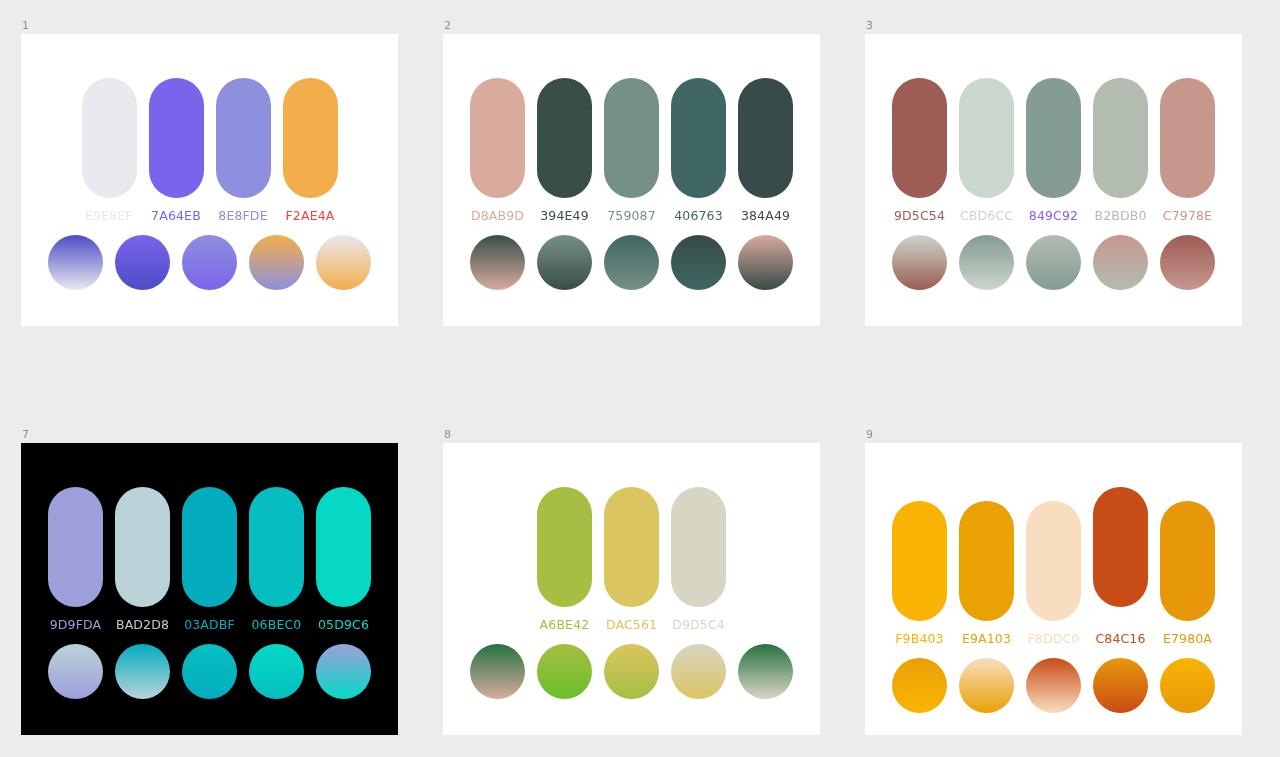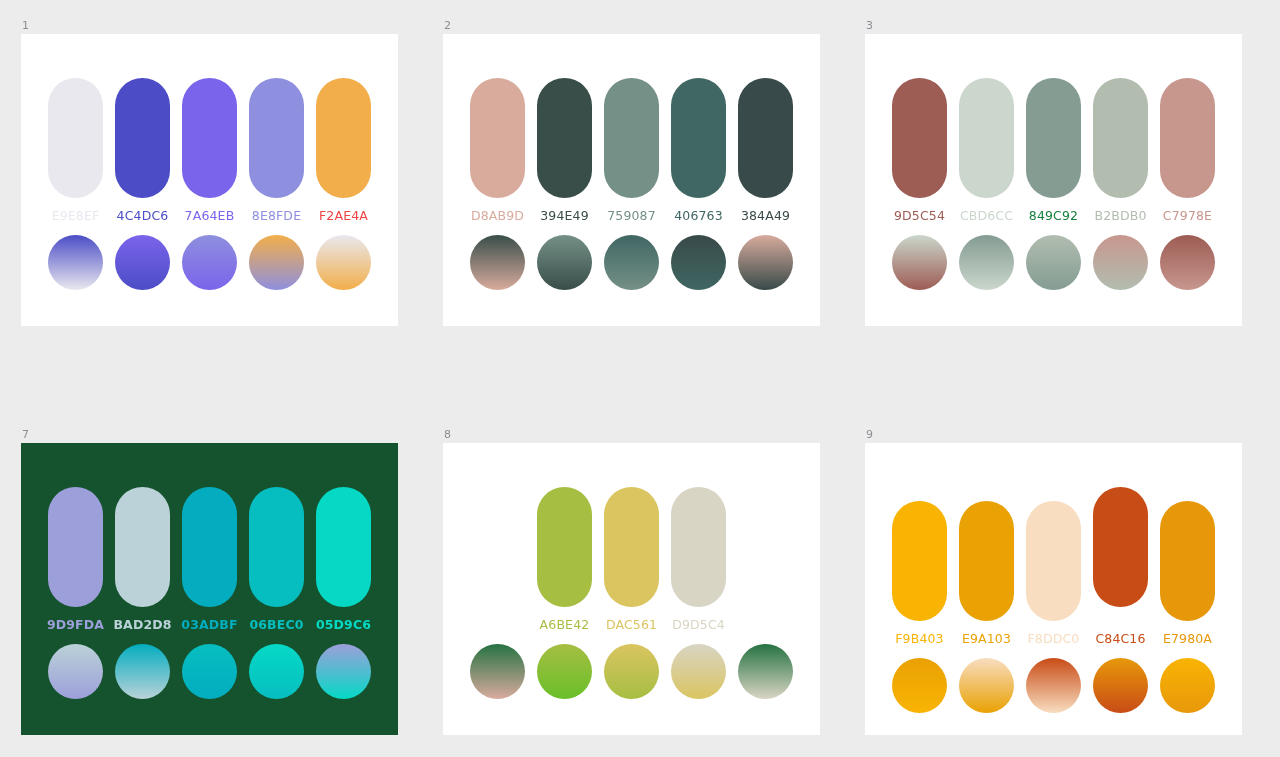--- a/index.html
+++ b/index.html
@@ -103,24 +103,20 @@
 <div id="grid">
     <div class="palette-card">
       <div class="card-number" style="color: rgb(139, 142, 147);">1</div>
       <div class="card-surface" style="background: rgb(255, 255, 255);">
         <div class="swatch-row">
           <div class="swatch">
             <div class="pill" style="background: rgb(233, 232, 239);"></div>
             <div class="hex-label" style="color: rgb(233, 232, 239);">E9E8EF</div>
           </div>
           <div class="swatch">
-            <div class="pill" style="background: rgb(76, 77, 198);"></div>
-            <div class="hex-label" style="color: rgb(76, 77, 198);">4C4DC6</div>
-          </div>
-          <div class="swatch">
             <div class="pill" style="background: rgb(122, 100, 235);"></div>
             <div class="hex-label" style="color: rgb(122, 100, 235);">7A64EB</div>
           </div>
           <div class="swatch">
             <div class="pill" style="background: rgb(142, 143, 222);"></div>
             <div class="hex-label" style="color: rgb(142, 143, 222);">8E8FDE</div>
           </div>
           <div class="swatch">
             <div class="pill" style="background: rgb(242, 174, 74);"></div>
             <div class="hex-label" style="color: #ef4444;">F2AE4A</div>
@@ -176,21 +172,21 @@
           <div class="swatch">
             <div class="pill" style="background: rgb(157, 92, 84);"></div>
             <div class="hex-label" style="color: rgb(157, 92, 84);">9D5C54</div>
           </div>
           <div class="swatch">
             <div class="pill" style="background: rgb(203, 214, 204);"></div>
             <div class="hex-label" style="color: rgb(203, 214, 204);">CBD6CC</div>
           </div>
           <div class="swatch">
             <div class="pill" style="background: rgb(132, 156, 146);"></div>
-            <div class="hex-label" style="color: #15803d;">849C92</div>
+            <div class="hex-label" style="color: #8b5cf6;">849C92</div>
           </div>
           <div class="swatch">
             <div class="pill" style="background: rgb(178, 189, 176);"></div>
             <div class="hex-label" style="color: rgb(178, 189, 176);">B2BDB0</div>
           </div>
           <div class="swatch">
             <div class="pill" style="background: rgb(199, 151, 142);"></div>
             <div class="hex-label" style="color: rgb(199, 151, 142);">C7978E</div>
           </div>
         </div>
@@ -198,21 +194,21 @@
           <div class="blend-circle" style="background: linear-gradient(rgb(203, 214, 204) 0%, rgb(157, 92, 84) 100%);"></div>
           <div class="blend-circle" style="background: linear-gradient(rgb(132, 156, 146) 0%, rgb(203, 214, 204) 100%);"></div>
           <div class="blend-circle" style="background: linear-gradient(rgb(178, 189, 176) 0%, rgb(132, 156, 146) 100%);"></div>
           <div class="blend-circle" style="background: linear-gradient(rgb(199, 151, 142) 0%, rgb(178, 189, 176) 100%);"></div>
           <div class="blend-circle" style="background: linear-gradient(rgb(157, 92, 84) 0%, rgb(199, 151, 142) 100%);"></div>
         </div>
       </div>
     </div>
     <div class="palette-card">
       <div class="card-number" style="color: rgb(139, 142, 147);">7</div>
-      <div class="card-surface" style="background: #14532d; font-weight: bold;">
+      <div class="card-surface" style="background: #000000;">
         <div class="swatch-row">
           <div class="swatch">
             <div class="pill" style="background: rgb(157, 159, 218);"></div>
             <div class="hex-label" style="color: rgb(157, 159, 218);">9D9FDA</div>
           </div>
           <div class="swatch">
             <div class="pill" style="background: rgb(186, 210, 216);"></div>
             <div class="hex-label" style="color: rgb(186, 210, 216);">BAD2D8</div>
           </div>
           <div class="swatch">

